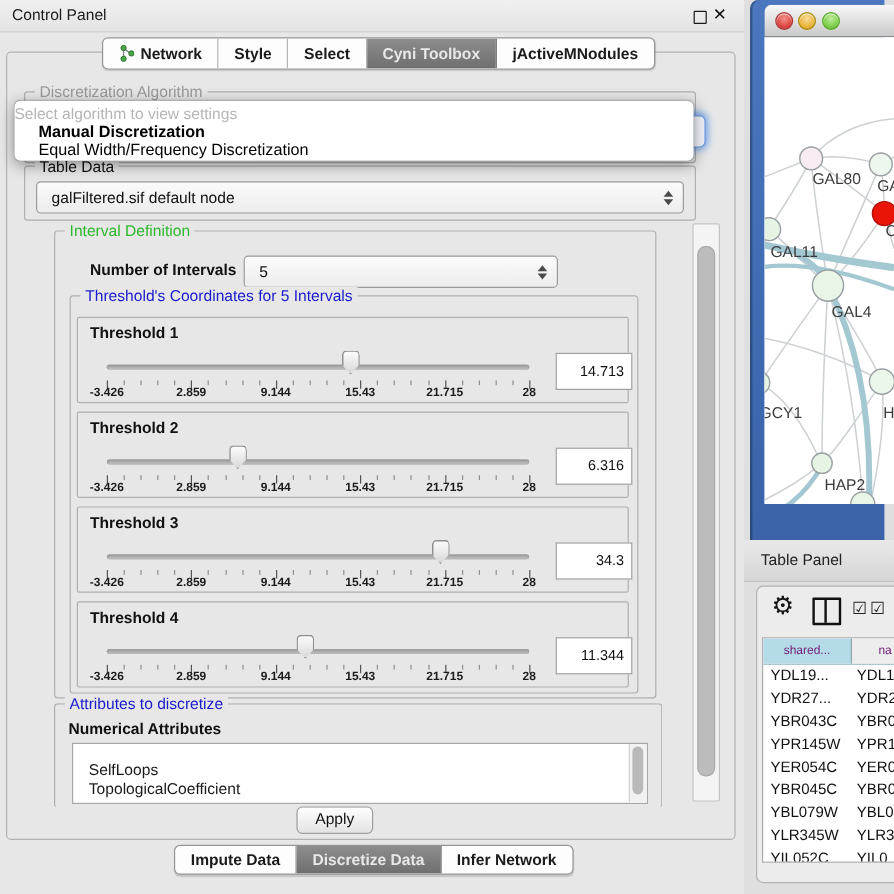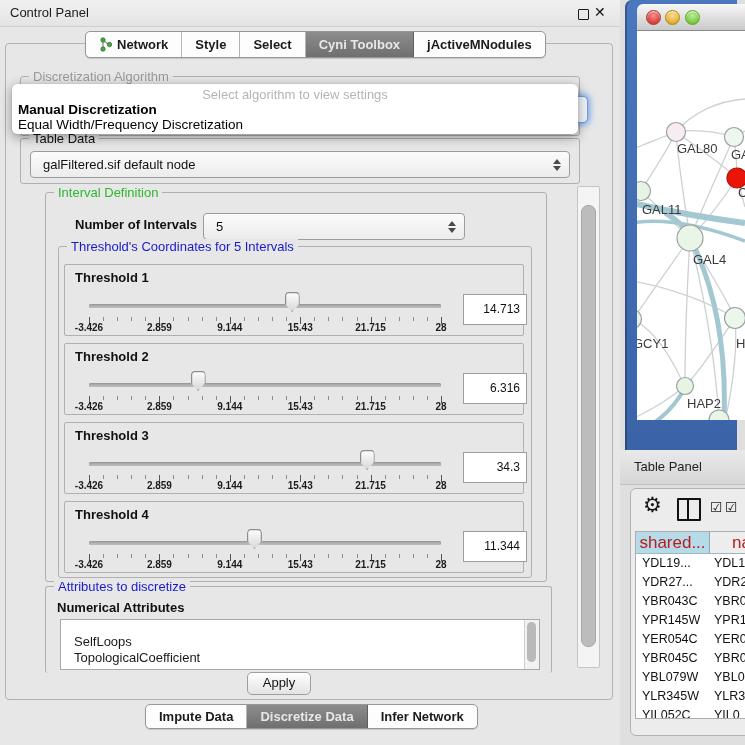--- a/index.html
+++ b/index.html
@@ -49,22 +49,22 @@
   .arr-dn{width:0;height:0;border-left:4px solid transparent;border-right:4px solid transparent;border-top:5px solid #4a4a4a;}
   .combo-sliver{position:absolute;left:548px;top:96px;width:38px;height:25px;border-radius:5px;background:#f0f4fa;
                 border:1px solid #6f9be0;box-shadow:0 0 6px 2px rgba(92,152,235,.8);z-index:5;}
   .td-combo{left:30px;top:151px;width:538px;height:25px;}
   .noi-label{position:absolute;left:75px;top:217px;font-size:13px;font-weight:700;color:#111;}
   .noi-spinner{left:203px;top:213px;width:260px;height:25px;}
 
   
   .popup{position:absolute;left:12px;top:84px;width:566px;height:50px;background:#fff;border-radius:5px;
          box-shadow:0 3px 12px rgba(0,0,0,.4),0 0 1px rgba(0,0,0,.3);z-index:10;}
-  .popup-placeholder{padding-top:3px;text-align:center;font-size:13px;color:#b5b5b5;}
-  .popup-item{font-size:13.5px;color:#000;padding-left:6px;line-height:15px;}
+  .popup-placeholder{padding-top:3px;font-size:13px;color:#b5b5b5;}
+  .popup-item{font-size:13.5px;color:#000;padding-left:20px;line-height:15px;}
   .popup-item.bold{font-weight:700;}
 
   
   #thr-boxes{position:absolute;left:64px;top:264px;width:460px;}
   .thr-box{position:relative;width:458px;height:70px;border:1px solid #b0b0b0;border-radius:2px;margin-bottom:7px;}
   .thr-label{position:absolute;left:10px;top:5px;font-size:13px;font-weight:700;color:#111;}
   .thr-track{position:absolute;left:24px;top:39px;width:352px;height:4px;border-radius:2px;
              background:linear-gradient(#989898,#c6c6c6);box-shadow:inset 0 0 1px #777;}
   .thr-thumb{position:absolute;top:27px;width:15px;height:20px;background:linear-gradient(#fefefe,#d6d6d6);
              box-shadow:inset 0 0 0 1.2px #8d8d8d;border-radius:4px 4px 0 0;
@@ -107,21 +107,21 @@
           border-bottom:1px solid #c2c2c2;}
   .tp-bar-text{position:absolute;left:14px;top:9px;font-size:13px;color:#222;}
   .tp-win{position:absolute;left:10px;top:488px;width:120px;height:246px;background:#ececec;border:1px solid #b2b2b2;
           border-radius:6px 0 0 6px;}
   .tp-gear{position:absolute;left:12px;top:4px;font-size:21px;color:#161616;}
   .tp-split{position:absolute;left:46px;top:9px;width:20px;height:19px;border:2px solid #111;border-radius:1px;}
   .tp-split::after{content:"";position:absolute;left:8px;top:0;width:2px;height:100%;background:#111;}
   .tp-cb{position:absolute;top:11px;font-size:14px;color:#222;line-height:14px;}
   .tp-table{position:absolute;left:4px;top:42px;width:118px;height:186px;border:1px solid #adadad;background:#fff;overflow:hidden;}
   .tp-header{display:flex;height:21px;border-bottom:1px solid #9fb6bd;}
-  .tp-th{font-size:17px;color:#b91c1c;line-height:21px;text-align:center;}
+  .tp-th{font-size:10px;color:#701a75;line-height:21px;text-align:center;}
   .tp-th.c1{width:73px;background:#b5dbe8;border-right:1px solid #8fa8b0;}
   .tp-th.c2{flex:1;background:#ededed;text-align:left;padding-left:22px;}
   .tp-row{display:flex;height:19px;font-size:12.5px;color:#111;line-height:19px;}
   .tp-c1{width:74px;padding-left:6px;box-sizing:border-box;white-space:nowrap;}
   .tp-c2{padding-left:4px;white-space:nowrap;}
 </style>
 </head>
 <body>
 
 <div id="root">

